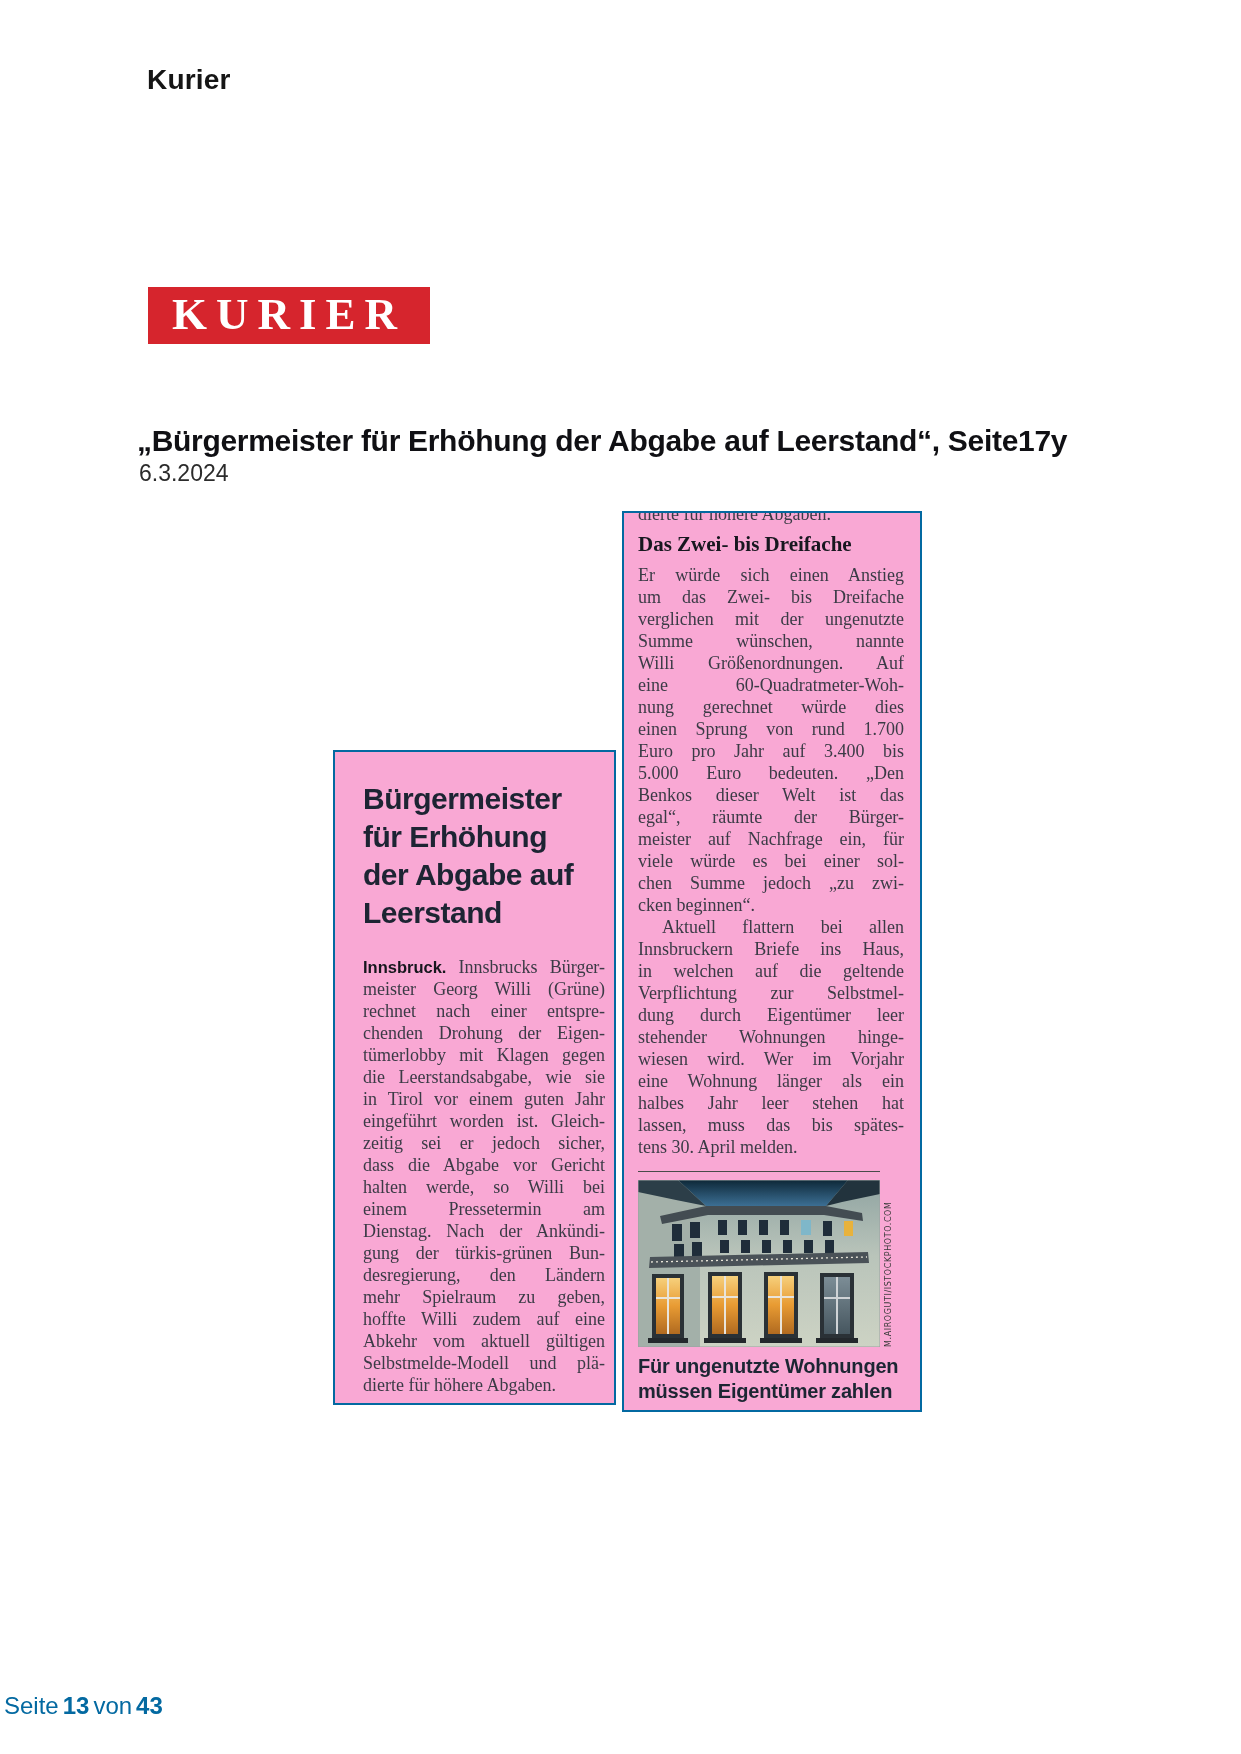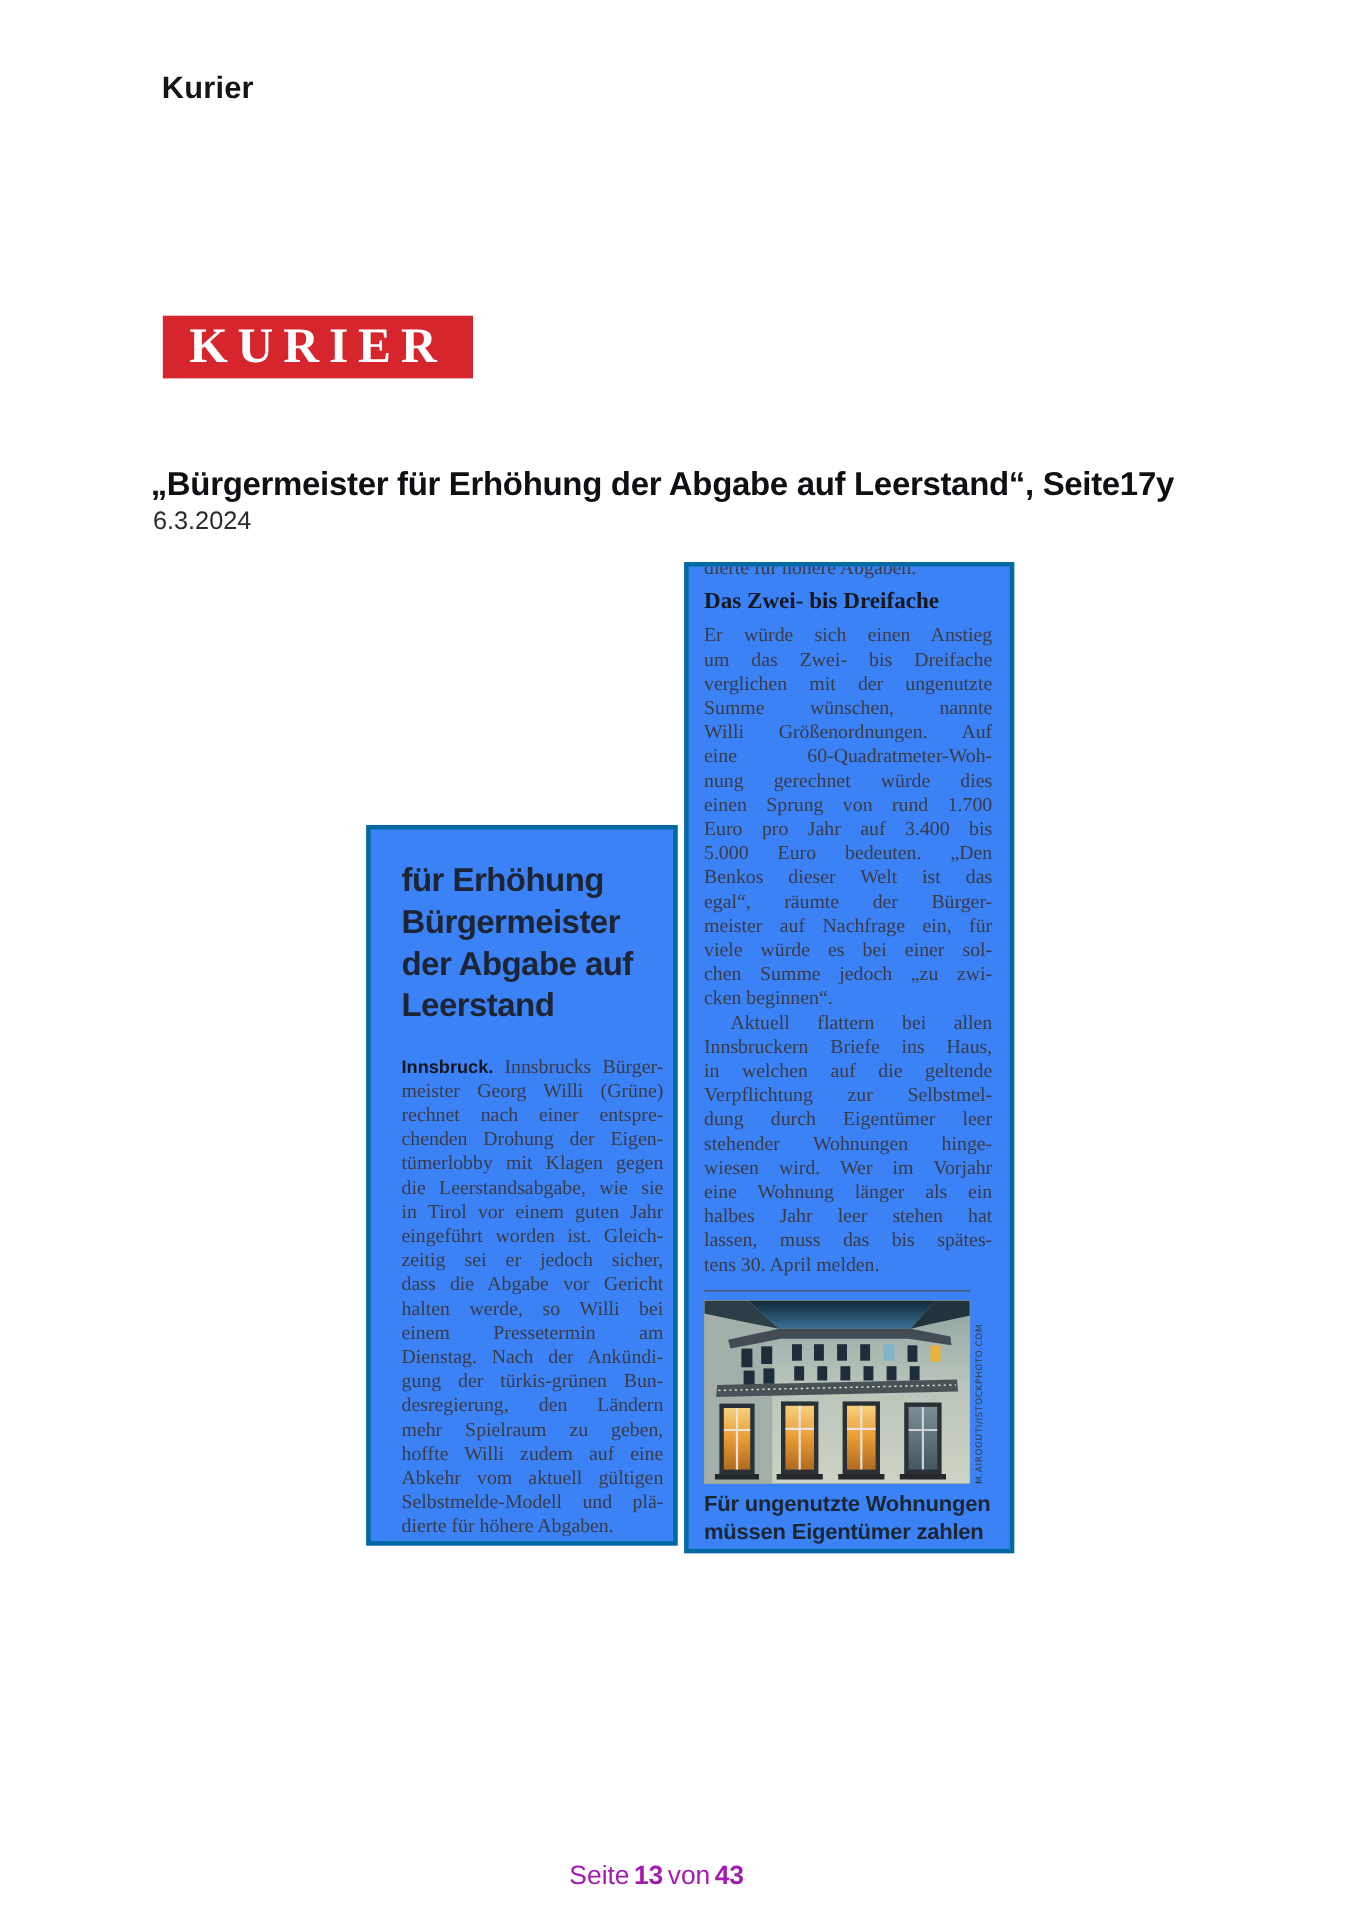--- a/index.html
+++ b/index.html
@@ -6,21 +6,21 @@
   body{width:1241px;height:1754px;position:relative;font-family:"Liberation Sans",sans-serif;overflow:hidden;}
 
   
   .hdr-label{position:absolute;left:147px;top:64px;font-size:28px;font-weight:700;color:#151515;letter-spacing:0.2px;}
   .logo{position:absolute;left:148px;top:287px;width:282px;height:57px;display:flex;align-items:center;justify-content:center;}
   .logo-text{font-family:"Liberation Serif",serif;font-weight:700;font-size:45px;color:#ffffff;letter-spacing:9px;line-height:1;transform:translateY(-1px);}
   .headline{position:absolute;left:137px;top:424px;width:960px;font-size:30px;font-weight:700;color:#101014;letter-spacing:-0.3px;white-space:nowrap;}
   .date{position:absolute;left:139px;top:460px;font-size:23px;color:#2b2b2b;}
 
   
-  .clipbox{position:absolute;background:#3b82f6;border:4px solid #0369a1;box-sizing:border-box;overflow:hidden;}
+  .clipbox{position:absolute;background:#f9a8d4;border:2px solid #0369a1;box-sizing:border-box;overflow:hidden;}
   .box-left{left:333px;top:750px;width:283px;height:655px;padding:26px 9px 0 28px;}
   .box-right{left:622px;top:511px;width:300px;height:901px;padding:0 16px 0 14px;}
 
   
   .news{font-family:"Liberation Serif",serif;color:#3b3b46;}
   .bl{font-family:"Liberation Serif",serif;font-size:18px;line-height:22px;height:22px;overflow:hidden;color:#3b3b46;text-align:justify;}
   .bl::after{content:"";display:inline-block;width:100%;height:0;}
   .bl.njust{text-align:left;}
   .bl.njust::after{content:none;}
   .bl.indent{text-indent:24px;}
@@ -37,40 +37,40 @@
 
   .photo-wrap{position:relative;width:242px;height:167px;margin-top:8px;}
   .photo-rule{width:242px;border-top:1.5px solid #4a4a4a;margin-top:13px;}
   .photo-wrap svg{display:block;filter:blur(0.4px);}
   .credit{position:absolute;left:calc(100% + 4px);top:0;height:167px;writing-mode:vertical-rl;transform:rotate(180deg);font-size:8px;letter-spacing:0.6px;color:#3a3a3a;font-family:"DejaVu Sans",sans-serif;white-space:nowrap;}
 
   .caption{margin-top:7px;}
   .cap-line{font-family:"Liberation Sans",sans-serif;font-weight:700;font-size:20px;line-height:25px;color:#1c2633;letter-spacing:-0.2px;}
 
   
-  .footer{position:absolute;left:0;top:1692px;width:1190px;text-align:center;font-size:24px;color:#a21caf;}
+  .footer{position:absolute;left:0;top:1692px;width:1190px;font-size:24px;color:#0369a1;}
   .footer b{font-weight:700;}
   .footer span{margin:0 4px;}
 </style>
 </head>
 <body>
 
 <div class="hdr-label">Kurier</div>
 
 <div class="logo" style="background-color: rgb(214, 37, 45);">
   <span class="logo-text">KURIER</span>
 </div>
 
 <div class="headline">„Bürgermeister für Erhöhung der Abgabe auf Leerstand“, Seite17y</div>
 <div class="date">6.3.2024</div>
 
 <div class="clipbox box-left">
   <div class="clip-h">
+      <div class="clip-h-line">Bürgermeister</div>
       <div class="clip-h-line">für Erhöhung</div>
-      <div class="clip-h-line">Bürgermeister</div>
       <div class="clip-h-line">der Abgabe auf</div>
       <div class="clip-h-line">Leerstand</div>
     </div>
   <div class="news">
       <div class="bl"><span class="lead">Innsbruck.</span> Innsbrucks Bürger-</div>
       <div class="bl">meister Georg Willi (Grüne)</div>
       <div class="bl">rechnet nach einer entspre-</div>
       <div class="bl">chenden Drohung der Eigen-</div>
       <div class="bl">tümerlobby mit Klagen gegen</div>
       <div class="bl">die Leerstandsabgabe, wie sie</div>

